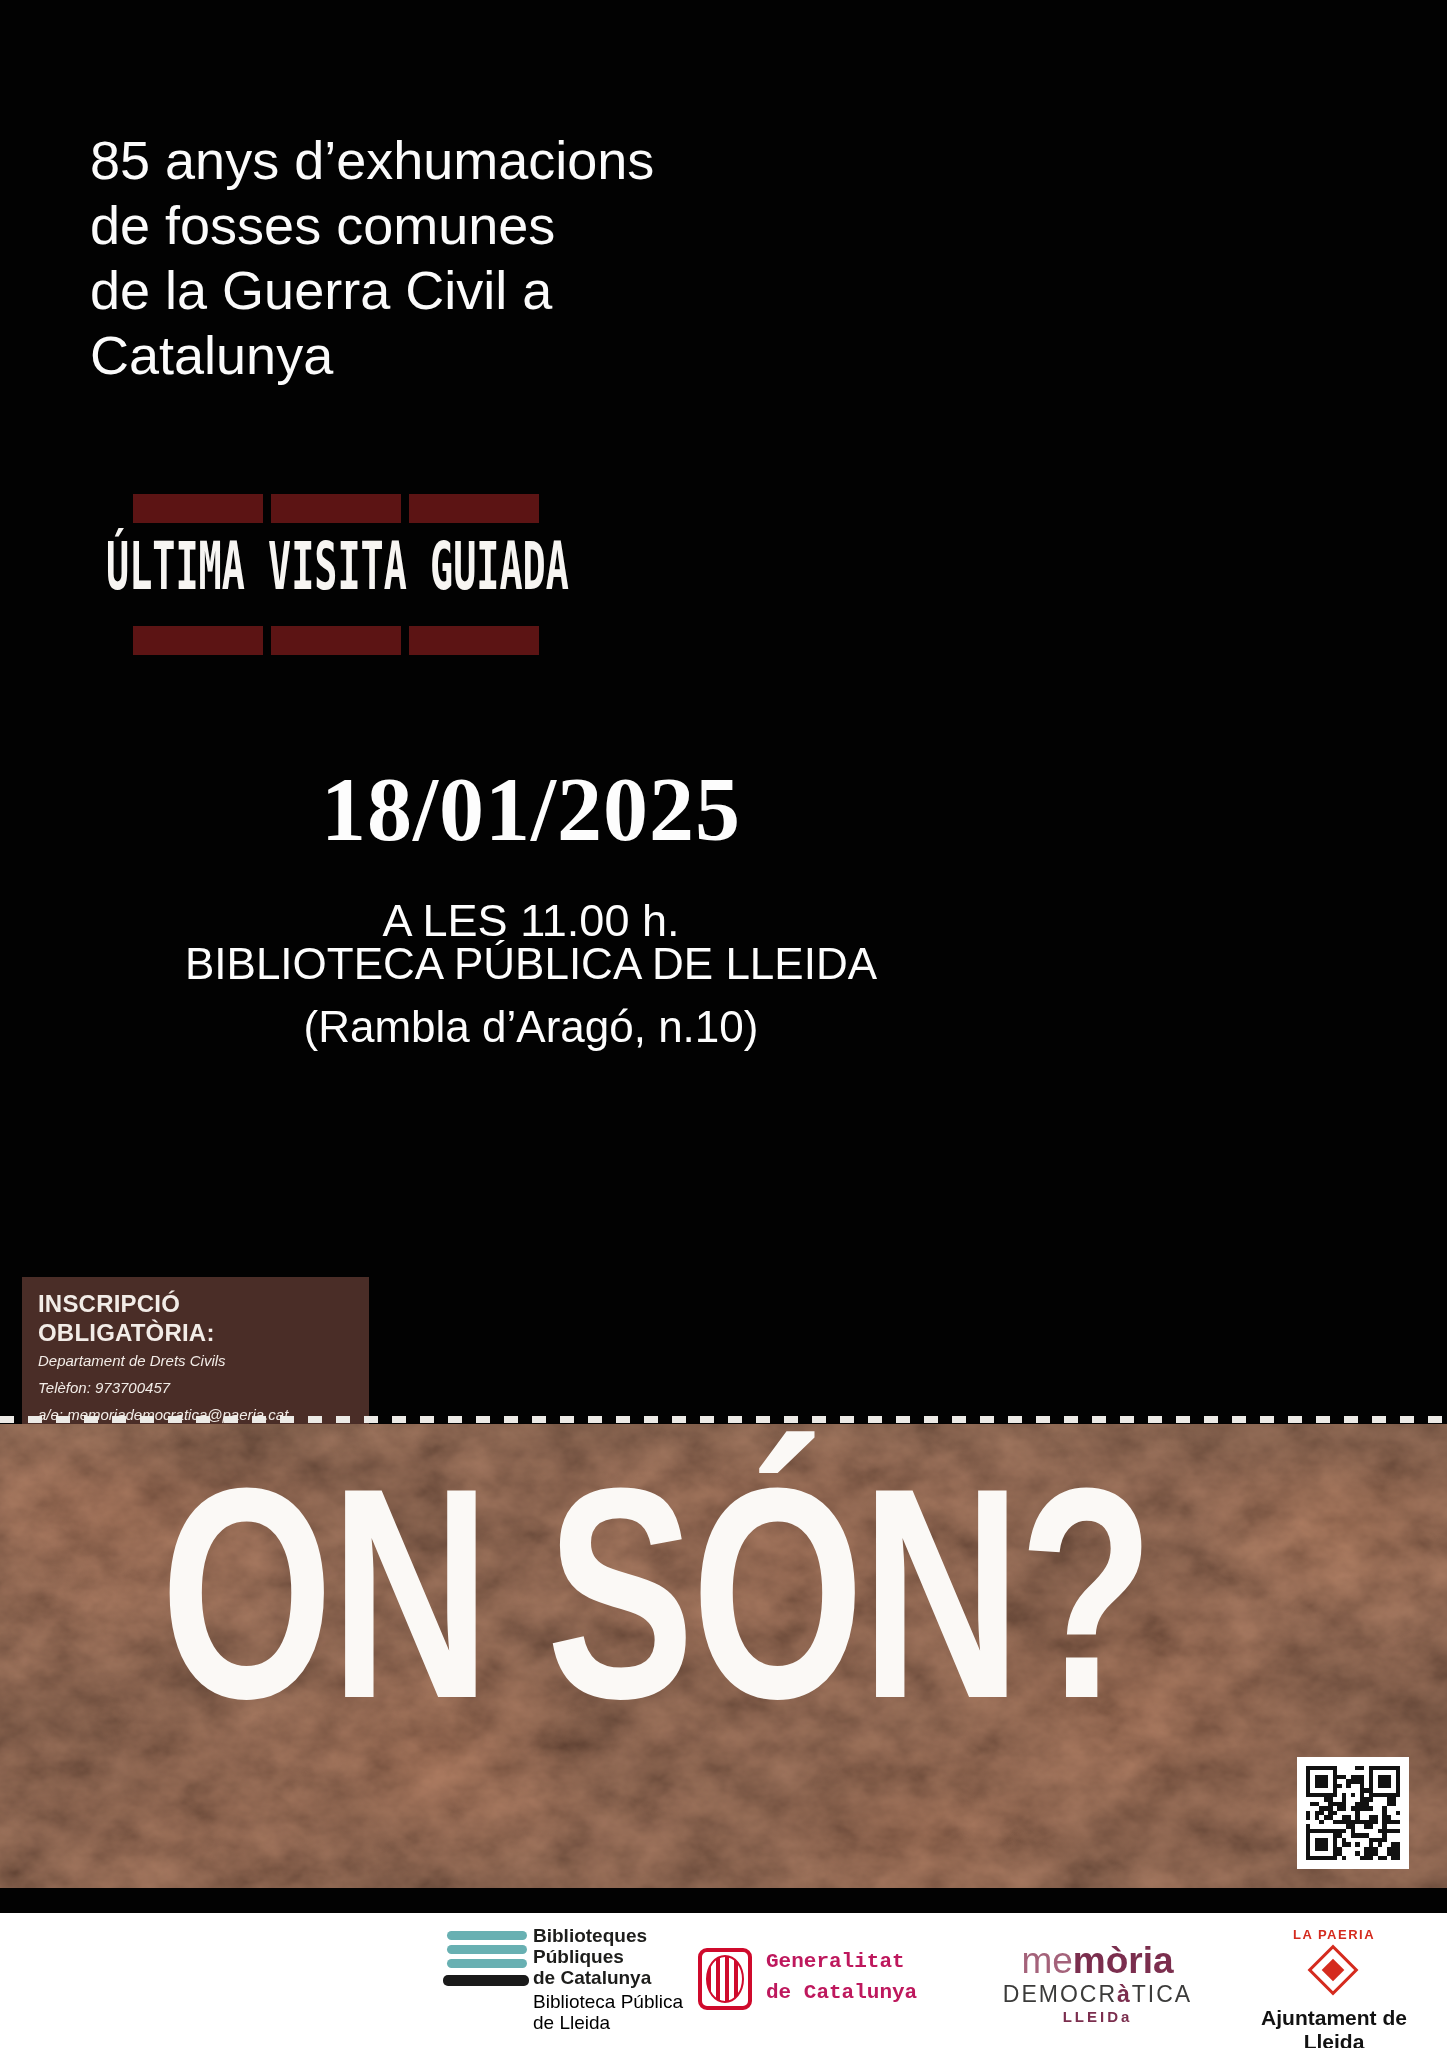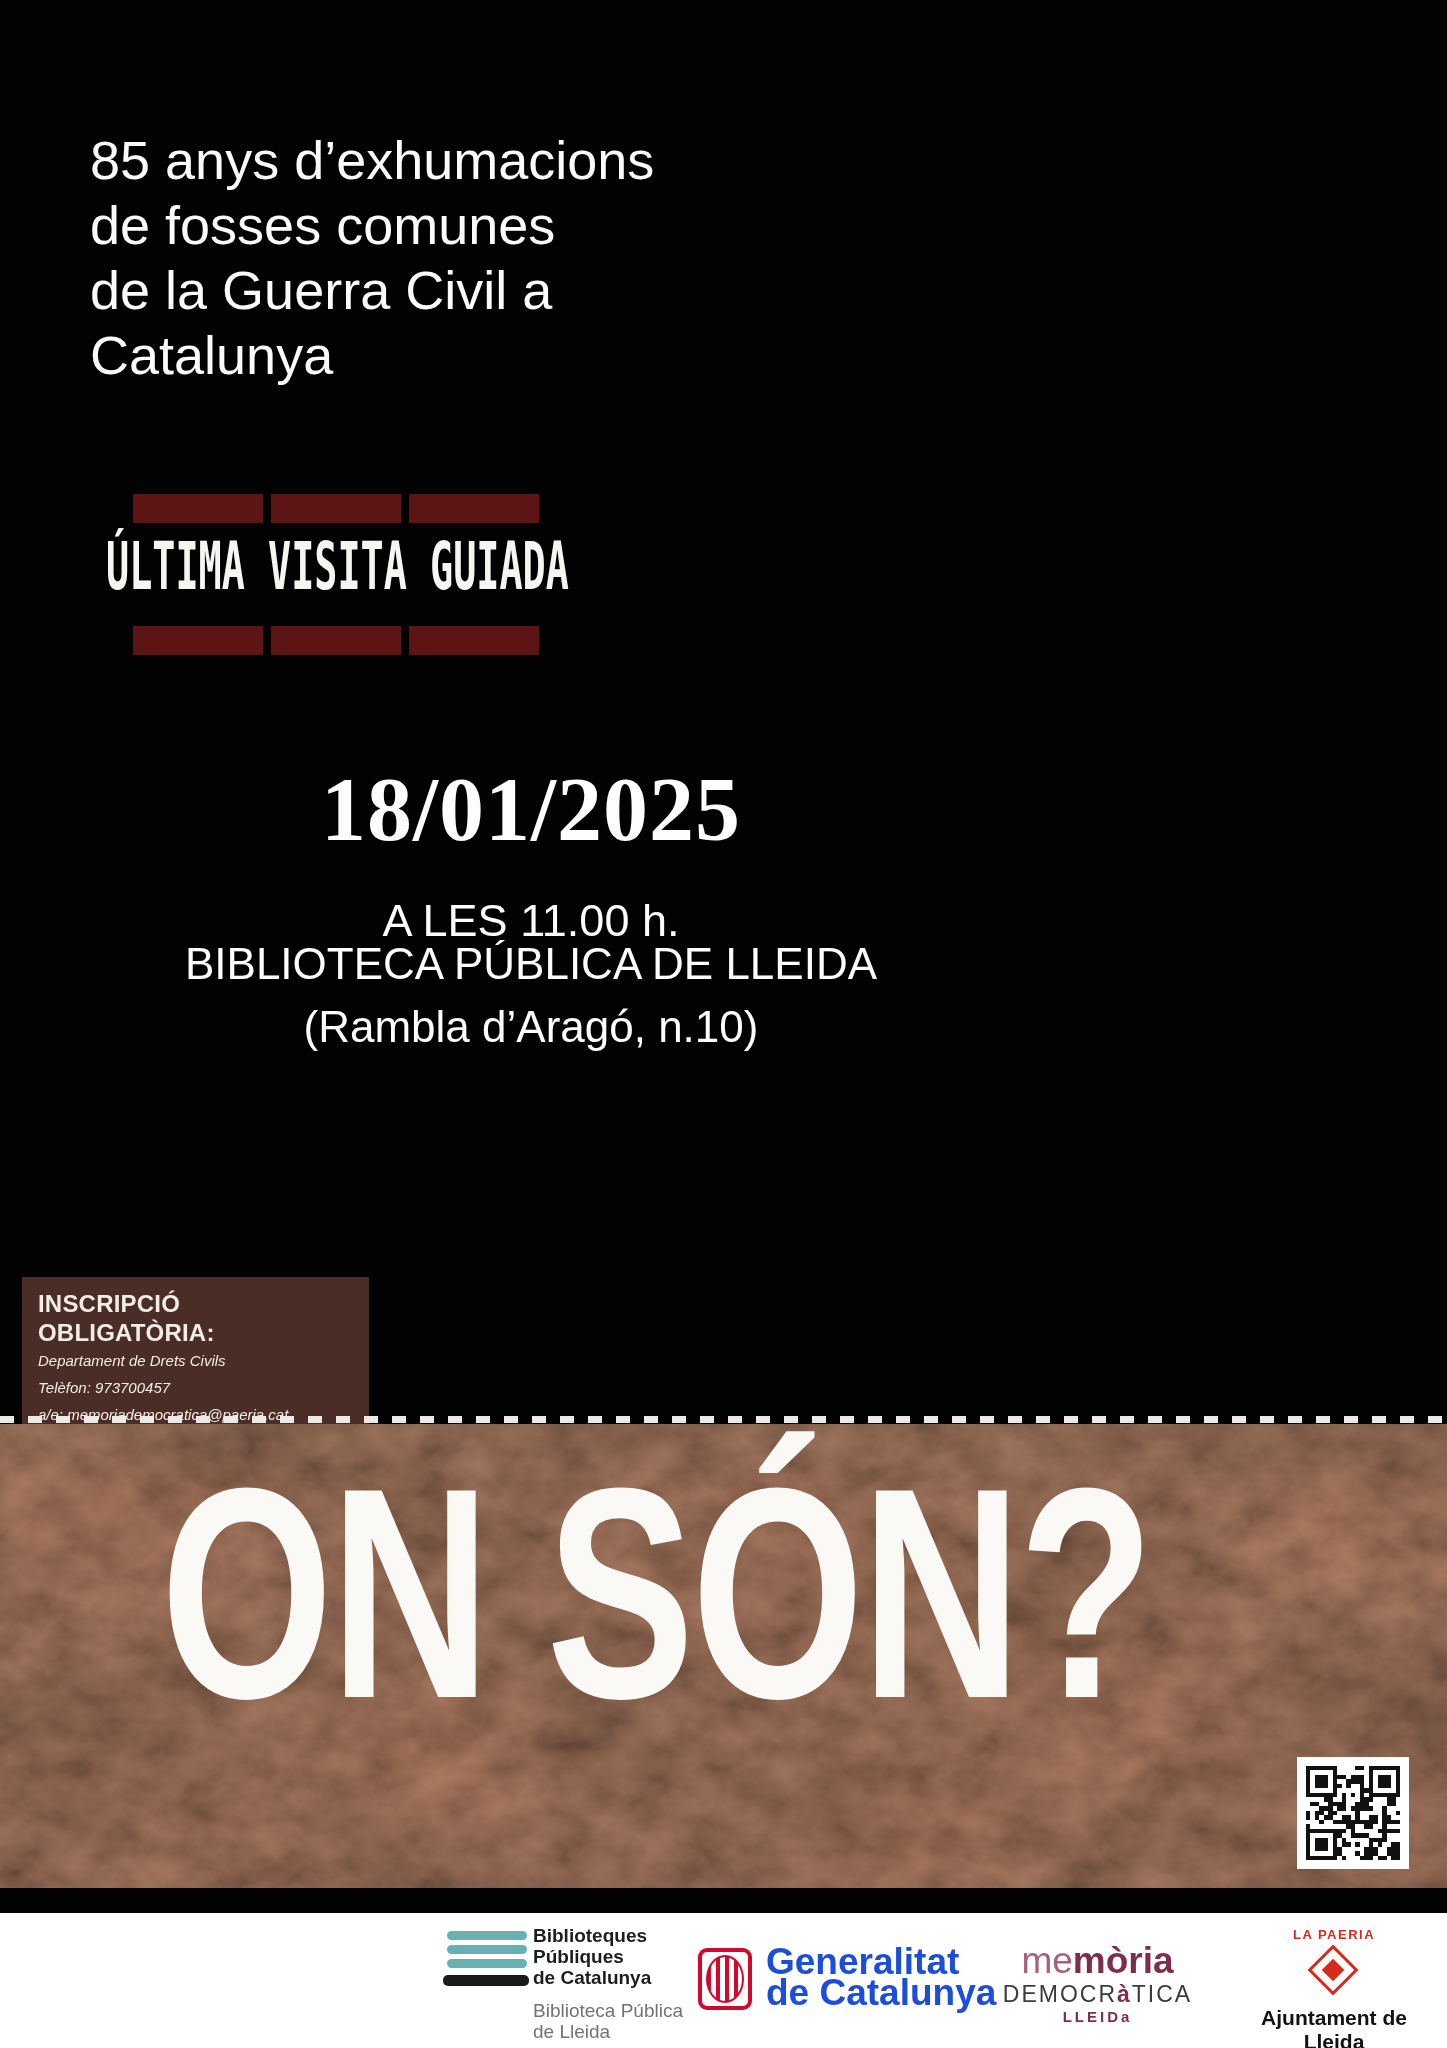--- a/index.html
+++ b/index.html
@@ -66,30 +66,30 @@
   .footer *{box-sizing:border-box;}
   
   .bib-icon{position:absolute; left:443px; top:18px; width:88px; height:56px;}
   .bib-icon .book{position:absolute; border-radius:5px;}
   .bib-icon .b1{left:4px; top:0;  width:80px; height:9px;  background:var(--teal,#68b0b2);}
   .bib-icon .b2{left:4px; top:14px; width:80px; height:9px; background:var(--teal,#68b0b2);}
   .bib-icon .b3{left:4px; top:28px; width:80px; height:9px; background:var(--teal,#68b0b2);}
   .bib-icon .b4{left:0;  top:44px; width:86px; height:11px; background:#1a1a1a;}
   .bib-text{position:absolute; left:533px; top:12px; color:#1d1d1b;
     font-size:19px; line-height:21px; font-weight:bold;}
-  .bib-sub{margin-top:12px; color:#737373; font-weight:400;}
+  .bib-sub{margin-top:3px; color:#000000; font-weight:400;}
   
   .gen-icon{position:absolute; left:698px; top:35px; width:54px; height:62px;
     border:4px solid var(--generalitat-red,#cf0a2c); border-radius:9px; background:#fff;
     display:flex; align-items:center; justify-content:center;}
   .gen-oval{width:36px; height:46px; border-radius:50%;
     background:repeating-linear-gradient(90deg, var(--generalitat-red,#cf0a2c) 0 4px, #fff 4px 9px);
     outline:2px solid var(--generalitat-red,#cf0a2c); outline-offset:-1px;}
-  .gen-text{position:absolute; left:766px; top:33px; color:#1d4ed8;
-    font-size:37px; line-height:31px; font-weight:bold;}
+  .gen-text{position:absolute; left:766px; top:33px; color:#be185d;
+    font-size:21px; line-height:31px; font-weight:bold;font-family:Liberation Mono, monospace;}
   
   .mem{position:absolute; left:995px; top:30px; width:205px; text-align:center;}
   .mem .l1{font-size:37px; line-height:36px; letter-spacing:0;}
   .mem .l1 .light{color:#a4627a; font-weight:500;}
   .mem .l1 .bold{color:var(--memoria-maroon,#7b2e4e); font-weight:800;}
   .mem .l2{font-size:23px; line-height:26px; color:#3b3b3a; letter-spacing:2px; font-weight:500; margin-top:2px;}
   .mem .l2 .accent{color:var(--memoria-maroon,#7b2e4e); font-weight:800;}
   .mem .l3{font-size:15px; line-height:16px; color:var(--memoria-maroon,#7b2e4e);
     letter-spacing:3px; font-weight:bold; margin-top:2px;}
   

